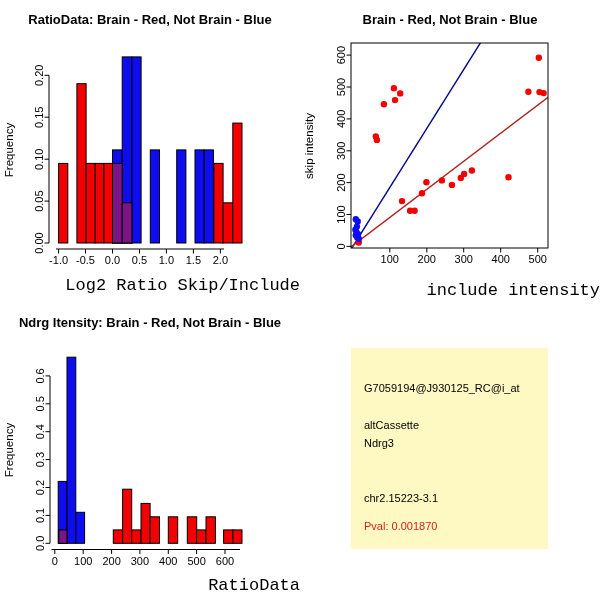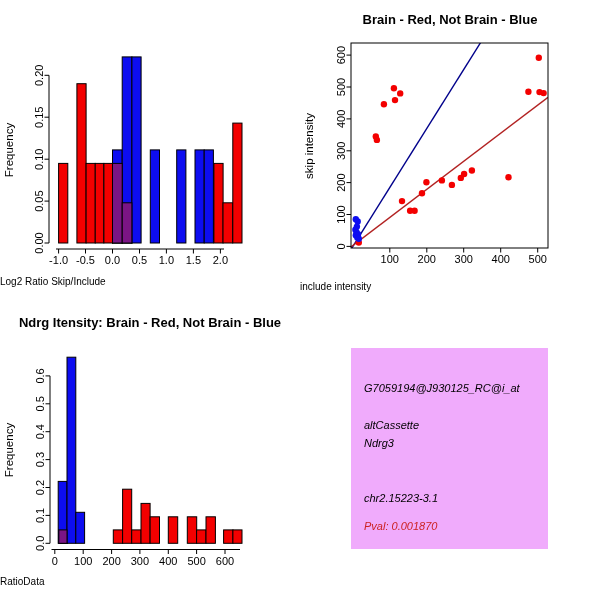--- a/index.html
+++ b/index.html
@@ -10,21 +10,21 @@
   .panel{position:absolute;width:300px;height:300px;}
   #panel-tl{left:0;top:0;}
   #panel-tr{left:300px;top:0;}
   #panel-bl{left:0;top:300px;}
   #panel-br{left:300px;top:300px;}
   .panel svg{position:absolute;left:0;top:0;}
   .ptitle{
     position:absolute;left:0;right:0;top:12px;text-align:center;
     font-weight:bold;font-size:13px;letter-spacing:0px;white-space:nowrap;
   }
-  .xlab{position:absolute;left:0;right:0;text-align:left;font-size:10px;}
+  .xlab{position:absolute;left:0;right:0;text-align:right;font-size:17px;font-family:Liberation Mono, monospace;}
   .ylab{
     position:absolute;left:3px;top:250px;width:200px;height:14px;
     transform:rotate(-90deg);transform-origin:0 0;text-align:center;font-size:11.5px;
   }
   .ylab.tall{top:252px;width:212px;}
   .infobox{position:absolute;left:51px;top:48px;width:197px;height:201px;}
   .iline{position:absolute;left:13px;font-size:11px;white-space:nowrap;}
 </style>
 </head>
 <body style="background: rgb(255, 255, 255);">
@@ -70,20 +70,21 @@
       <text x="43" y="243.0" text-anchor="middle" font-size="11" transform="rotate(-90 43 243.0)">0.00</text>
       <line x1="49" y1="201.1" x2="44.5" y2="201.1" stroke="#000000" stroke-width="1"></line>
       <text x="43" y="201.1" text-anchor="middle" font-size="11" transform="rotate(-90 43 201.1)">0.05</text>
       <line x1="49" y1="159.2" x2="44.5" y2="159.2" stroke="#000000" stroke-width="1"></line>
       <text x="43" y="159.2" text-anchor="middle" font-size="11" transform="rotate(-90 43 159.2)">0.10</text>
       <line x1="49" y1="117.2" x2="44.5" y2="117.2" stroke="#000000" stroke-width="1"></line>
       <text x="43" y="117.2" text-anchor="middle" font-size="11" transform="rotate(-90 43 117.2)">0.15</text>
       <line x1="49" y1="75.3" x2="44.5" y2="75.3" stroke="#000000" stroke-width="1"></line>
       <text x="43" y="75.3" text-anchor="middle" font-size="11" transform="rotate(-90 43 75.3)">0.20</text>
     </svg>
+  <div class="ptitle">RatioData: Brain - Red, Not Brain - Blue</div>
   <div class="xlab" style="top:276px;">Log2 Ratio Skip/Include</div>
   <div class="ylab">Frequency</div>
 </div>
 
 <div class="panel" id="panel-tr">
   <svg id="svg-scatter" width="300" height="300">
       <clipPath id="plot-clip">
         <rect x="51" y="43" width="197" height="205"></rect>
       </clipPath>
       <line x1="51.0" y1="249.4" x2="248.0" y2="-65.0" stroke="#00008b" stroke-width="1.4" clip-path="url(#plot-clip)"></line>
@@ -198,20 +199,20 @@
       <text x="44" y="103.8" text-anchor="middle" font-size="11" transform="rotate(-90 44 103.8)">0.5</text>
       <line x1="50" y1="75.9" x2="45.5" y2="75.9" stroke="#000000" stroke-width="1"></line>
       <text x="44" y="75.9" text-anchor="middle" font-size="11" transform="rotate(-90 44 75.9)">0.6</text>
     </svg>
   <div class="ptitle" style="top:15px;">Ndrg Itensity: Brain - Red, Not Brain - Blue</div>
   <div class="xlab" style="top:276px;">RatioData</div>
   <div class="ylab">Frequency</div>
 </div>
 
 <div class="panel" id="panel-br">
-  <div class="infobox" style="background: #f0abfc; font-style: italic;">
+  <div class="infobox" style="background: #fef9c3;">
     <span class="iline" style="top:34px;">G7059194@J930125_RC@i_at</span>
     <span class="iline" style="top:71px;">altCassette</span>
     <span class="iline" style="top:89px;">Ndrg3</span>
     <span class="iline" style="top:144px;">chr2.15223-3.1</span>
     <span class="iline" style="top: 172px; color: rgb(204, 34, 34);">Pval: 0.001870</span>
   </div>
 </div>
 
 </body></html>

